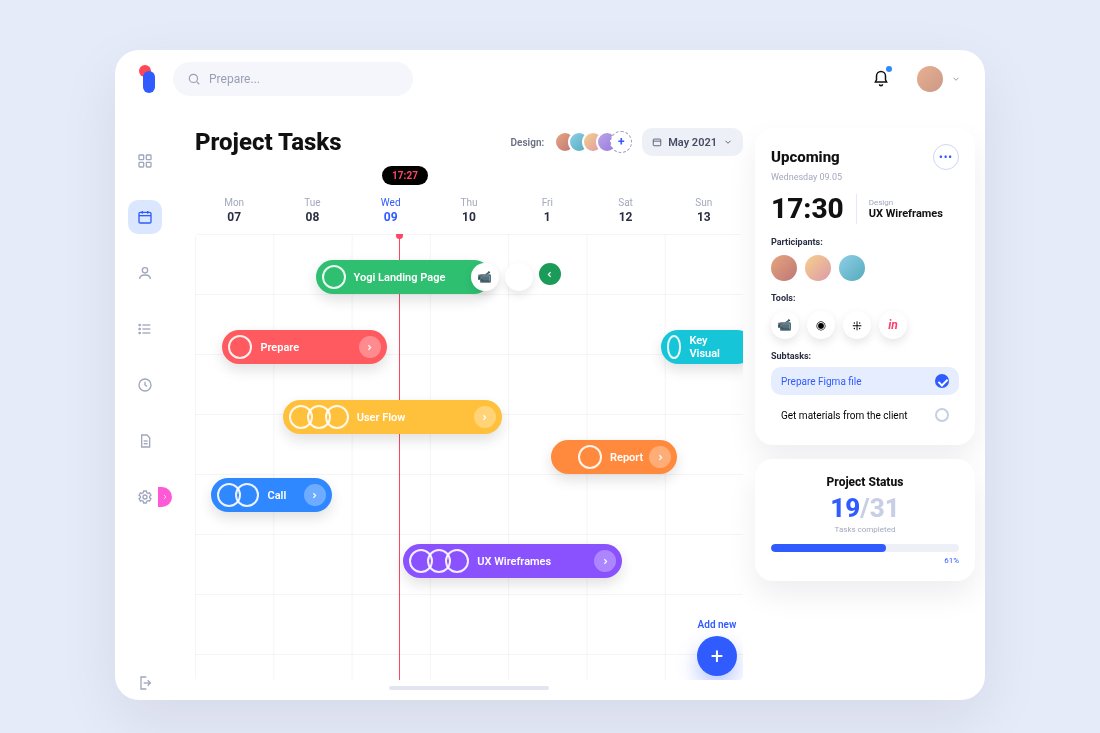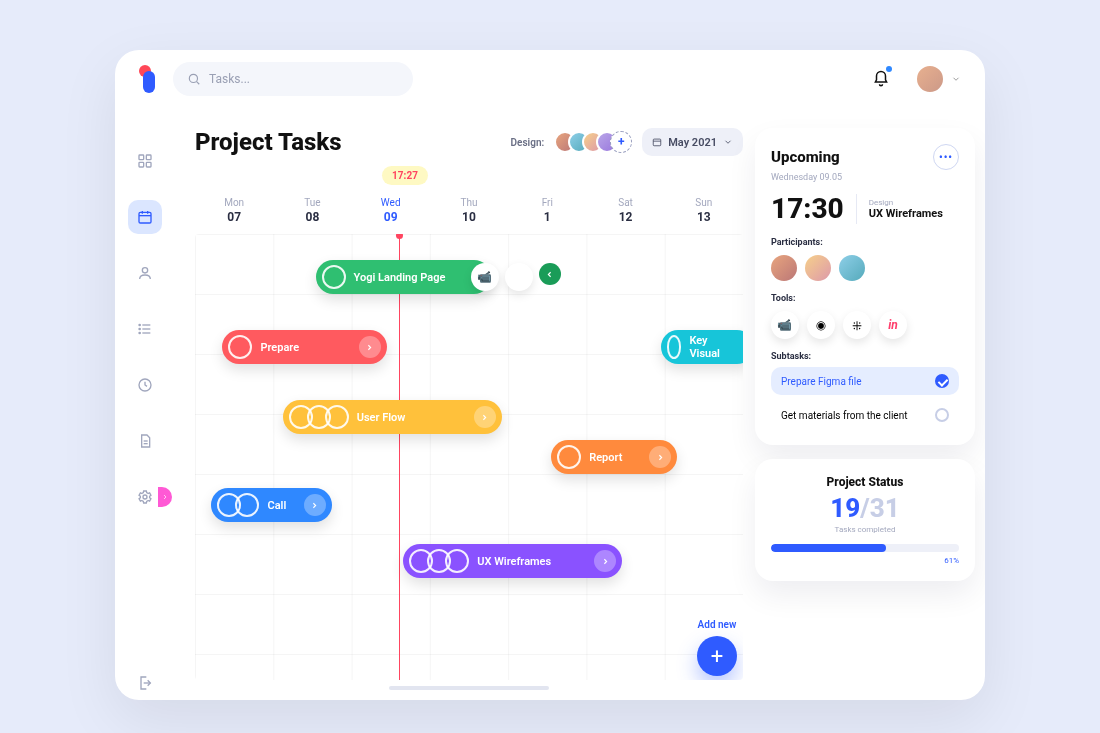--- a/index.html
+++ b/index.html
@@ -33,36 +33,36 @@
 .tl-title { font-size: 24px; font-weight: 800; color:#111; }
 .tl-header-spacer { flex:1; }
 .onboard-lbl { font-size:10px; color:#6a6f85; font-weight:600; }
 .onboard-avatars { display:flex; }
 .onboard-avatars .mini { width:22px; height:22px; border-radius:50%; border:2px solid #fff; margin-left:-8px; }
 .onboard-avatars .mini:first-child { margin-left:0; }
 .mini.c1{background:linear-gradient(135deg,#e8a57e,#b77);} .mini.c2{background:linear-gradient(135deg,#8ecfe8,#5ab);} .mini.c3{background:linear-gradient(135deg,#f6d08a,#d9a);} .mini.c4{background:linear-gradient(135deg,#b9a6e8,#97d);}
 .mini.add { background:#fff; border:1px dashed #9aa0c0; color:#2f5bff; display:flex; align-items:center; justify-content:center; font-size:12px; font-weight:700; }
 .month-sel { background:#eef0f8; border-radius:10px; height:28px; display:flex; align-items:center; gap:6px; padding:0 10px; font-size:11px; color:#474c63; font-weight:600; }
 .month-sel svg { width:10px; height:10px; stroke:#474c63; }
-.now-pill { margin:10px auto 0; background:#fef9c3; color:#ff4560; font-size:10px; font-weight:700; padding:4px 10px; border-radius:10px; width:fit-content; position:relative; left:-64px; }
+.now-pill { margin:10px auto 0; background:#000000; color:#ff4560; font-size:10px; font-weight:700; padding:4px 10px; border-radius:10px; width:fit-content; position:relative; left:-64px; }
 .days { display:grid; grid-template-columns: repeat(7, 1fr); margin-top:6px; }
 .day { text-align:center; font-size:10px; color:#a3a8be; padding:6px 0; }
 .day .num { font-size:12px; font-weight:700; color:#2a2e42; margin-top:2px; }
 .day.active .name, .day.active .num { color:#2f5bff; }
 .grid { position:relative; flex:1; margin-top:4px; background-image: linear-gradient(to right, rgba(0,0,0,0.04) 1px, transparent 1px), linear-gradient(to bottom, rgba(0,0,0,0.04) 1px, transparent 1px); background-size: calc(100%/7) 60px; border-radius:4px; overflow:hidden; }
 .nowline { position:absolute; top:0; bottom:0; width:1px; background:#ff4560; left: calc(100%/7 * 2.6); }
 .nowline::before { content:""; position:absolute; top:-2px; left:-3px; width:7px; height:7px; border-radius:50%; background:#ff4560; }
 .task { position:absolute; height:34px; border-radius:17px; display:flex; align-items:center; padding:0 34px 0 6px; color:#fff; font-size:11px; font-weight:600; gap:8px; box-shadow:0 6px 14px rgba(0,0,0,0.12); }
 .task .tav { width:24px; height:24px; border-radius:50%; border:2px solid rgba(255,255,255,0.9); }
 .task .tav.stack { margin-left:-14px; }
 .task .arrow { position:absolute; right:6px; width:22px; height:22px; border-radius:50%; background:rgba(255,255,255,0.3); display:flex; align-items:center; justify-content:center; }
 .task .arrow svg { width:9px; height:9px; stroke:#fff; stroke-width:3; fill:none; }
 .task .extras { position:absolute; right:-70px; display:flex; gap:6px; }
 .tool-chip { width:28px; height:28px; border-radius:50%; background:#fff; box-shadow:0 4px 10px rgba(0,0,0,0.1); display:flex; align-items:center; justify-content:center; font-size:12px; }
-.task.green { background:#2fbf71; } .task.red { background:#ff5a5f; } .task.yellow { background:#ffc13b; } .task.blue { background:#2f88ff;margin-top:10px; } .task.orange { background:#ff8a3d; } .task.purple { background:#8a52ff; } .task.cyan { background:#17c5d9; }
+.task.green { background:#2fbf71; } .task.red { background:#ff5a5f; } .task.yellow { background:#ffc13b; } .task.blue { background:#2f88ff; } .task.orange { background:#ff8a3d;justify-content:flex-end; } .task.purple { background:#8a52ff; } .task.cyan { background:#17c5d9; }
 .addnew-wrap { position:absolute; right:6px; bottom:4px; display:flex; flex-direction:column; align-items:center; gap:6px;text-align:center; }
 .addnew-lbl { font-size:10px; color:#2f5bff; font-weight:600; }
 .addnew-btn { width:40px; height:40px; border-radius:50%; background:#2f5bff; color:#fff; display:flex; align-items:center; justify-content:center; font-size:22px; box-shadow:0 10px 20px rgba(47,91,255,0.35); }
 .hscroll { height:4px; width:160px; background:#e2e5f0; border-radius:3px; margin:6px auto 0; }
 .rightcol { width:220px; display:flex; flex-direction:column; gap:14px; }
 .card { background:#fff; border-radius:18px; padding:16px 16px; box-shadow:0 14px 30px rgba(10,20,60,0.07); }
 .up-head { display:flex; align-items:center; justify-content:space-between; }
 .up-title { font-size:15px; font-weight:800; color:#111; }
 .more-btn { width:26px; height:26px; border-radius:50%; border:1px solid #cfd7f2; color:#2f5bff; display:flex; align-items:center; justify-content:center; font-weight:800; letter-spacing:1px; font-size:10px; }
 .up-sub { font-size:9px; color:#a3a8be; margin-top:2px; }
@@ -96,21 +96,21 @@
 <body>
 
 <div class="app">
   <div class="topbar">
     <div class="logo"></div>
     <div class="search">
       <svg viewBox="0 0 24 24" fill="none" stroke-width="2">
           <circle cx="11" cy="11" r="7"></circle>
           <line x1="21" y1="21" x2="16.5" y2="16.5"></line>
         </svg>
-      <span>Tasks...</span>
+      <span>Prepare...</span>
     </div>
     <div class="topbar-spacer"></div>
     <div class="bell">
       <svg viewBox="0 0 24 24" fill="none" stroke-width="2">
           <path d="M6 8a6 6 0 0 1 12 0v5l1.5 3h-15L6 13z"></path>
           <path d="M10 19a2 2 0 0 0 4 0"></path>
         </svg>
       <span class="dot"></span>
     </div>
     <div class="avatar-top">

